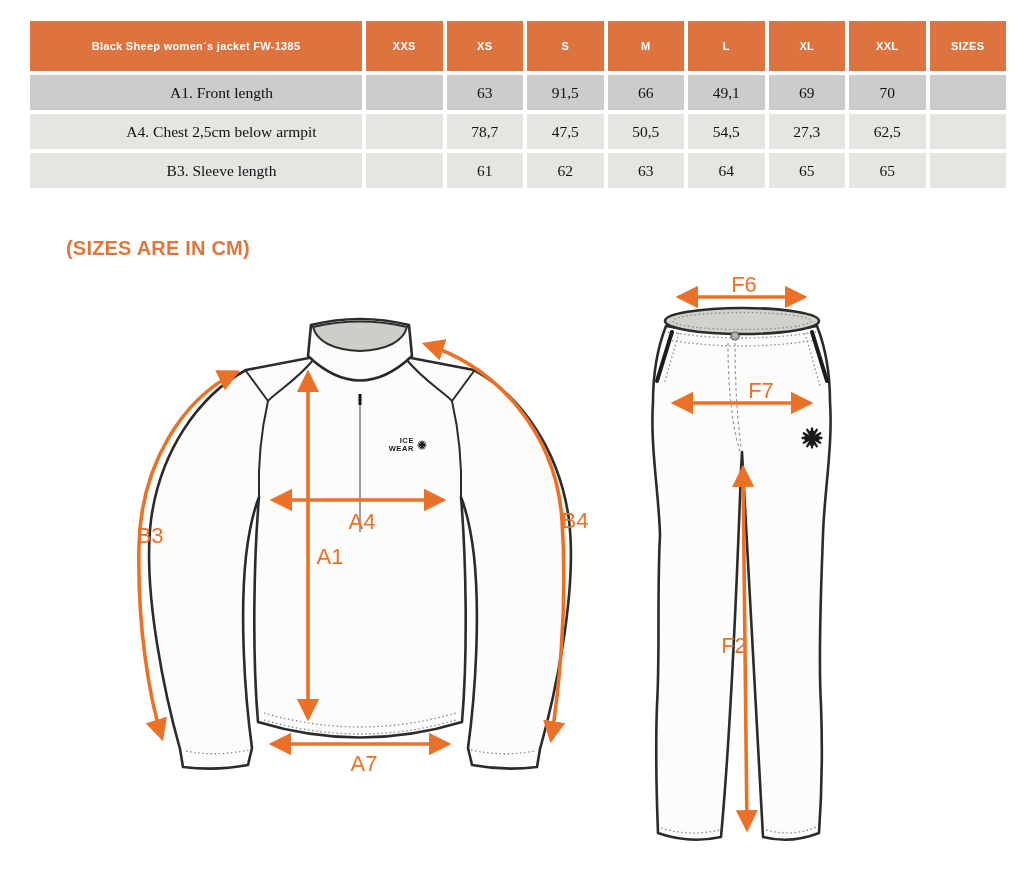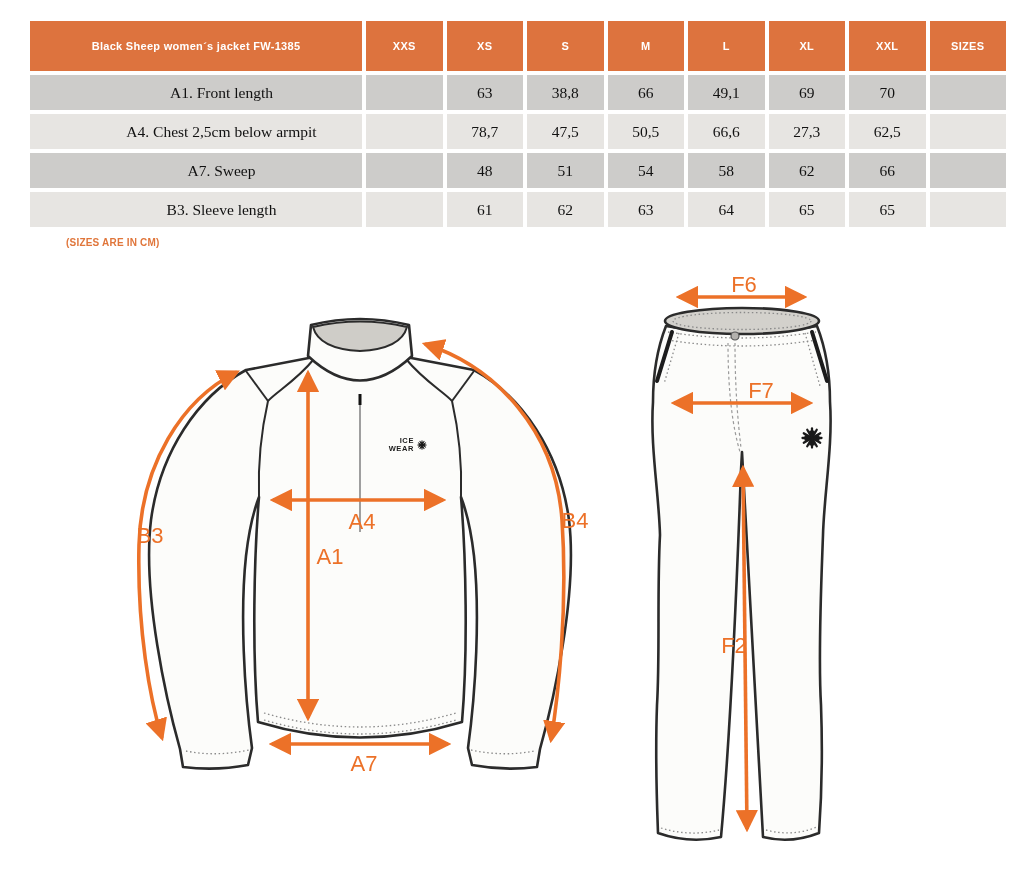--- a/index.html
+++ b/index.html
@@ -11,21 +11,21 @@
   table.size-chart th{background:#dd733e;color:#ffffff;font-weight:bold;font-size:11px;
         height:48px;text-align:center;letter-spacing:.3px;
         font-family:"Liberation Sans",sans-serif;}
   table.size-chart td{font-family:"Liberation Serif",serif;font-size:15.5px;color:#111;
         height:33px;text-align:center;}
   tr.row-dark  td{background:#cdccca;}
   tr.row-light td{background:#e7e5e2;}
   td.lbl{text-align:left;padding-left:52px;}
   col.name-col{width:332px;}
   
-  .sizes-note{position:absolute;left:66px;top:237px;color:#e0763b;font-size:10px;
+  .sizes-note{position:absolute;left:66px;top:237px;color:#e0763b;font-size:20px;
         font-weight:600;letter-spacing:.2px;}
   
   .drawings{position:absolute;left:0;top:260px;width:1032px;height:627px;}
   .outline{fill:#fcfcfa;stroke:#2b2b2b;stroke-width:2.6;stroke-linejoin:round;}
   .seam{fill:none;stroke:#2b2b2b;stroke-width:2;stroke-linejoin:round;}
   .dotted{fill:none;stroke:#8a8a8a;stroke-width:1.3;stroke-dasharray:1.5 2.6;}
   .dashed{fill:none;stroke:#9a9a9a;stroke-width:1.2;stroke-dasharray:3 2.6;}
   .arrow{fill:none;stroke:#ec7128;stroke-width:3.6;}
   .mlabel{fill:#ec7128;font-family:"Liberation Sans",sans-serif;font-size:22px;}
   .logo-text{fill:#1a1a1a;font-family:"Liberation Sans",sans-serif;font-size:7.5px;
@@ -59,47 +59,36 @@
         <th>XL</th>
         <th>XXL</th>
         <th>SIZES</th>
       </tr>
     </thead>
     <tbody>
       <tr class="row-dark">
         <td class="lbl">A1. Front length</td>
         <td></td>
         <td>63</td>
-        <td>38,8</td>
+        <td>91,5</td>
         <td>66</td>
         <td>49,1</td>
         <td>69</td>
         <td>70</td>
         <td></td>
       </tr>
       <tr class="row-light">
         <td class="lbl">A4. Chest 2,5cm below armpit</td>
         <td></td>
         <td>78,7</td>
         <td>47,5</td>
         <td>50,5</td>
-        <td>66,6</td>
+        <td>54,5</td>
         <td>27,3</td>
         <td>62,5</td>
-        <td></td>
-      </tr>
-      <tr class="row-dark">
-        <td class="lbl">A7. Sweep</td>
-        <td></td>
-        <td>48</td>
-        <td>51</td>
-        <td>54</td>
-        <td>58</td>
-        <td>62</td>
-        <td>66</td>
         <td></td>
       </tr>
       <tr class="row-light">
         <td class="lbl">B3. Sleeve length</td>
         <td></td>
         <td>61</td>
         <td>62</td>
         <td>63</td>
         <td>64</td>
         <td>65</td>

